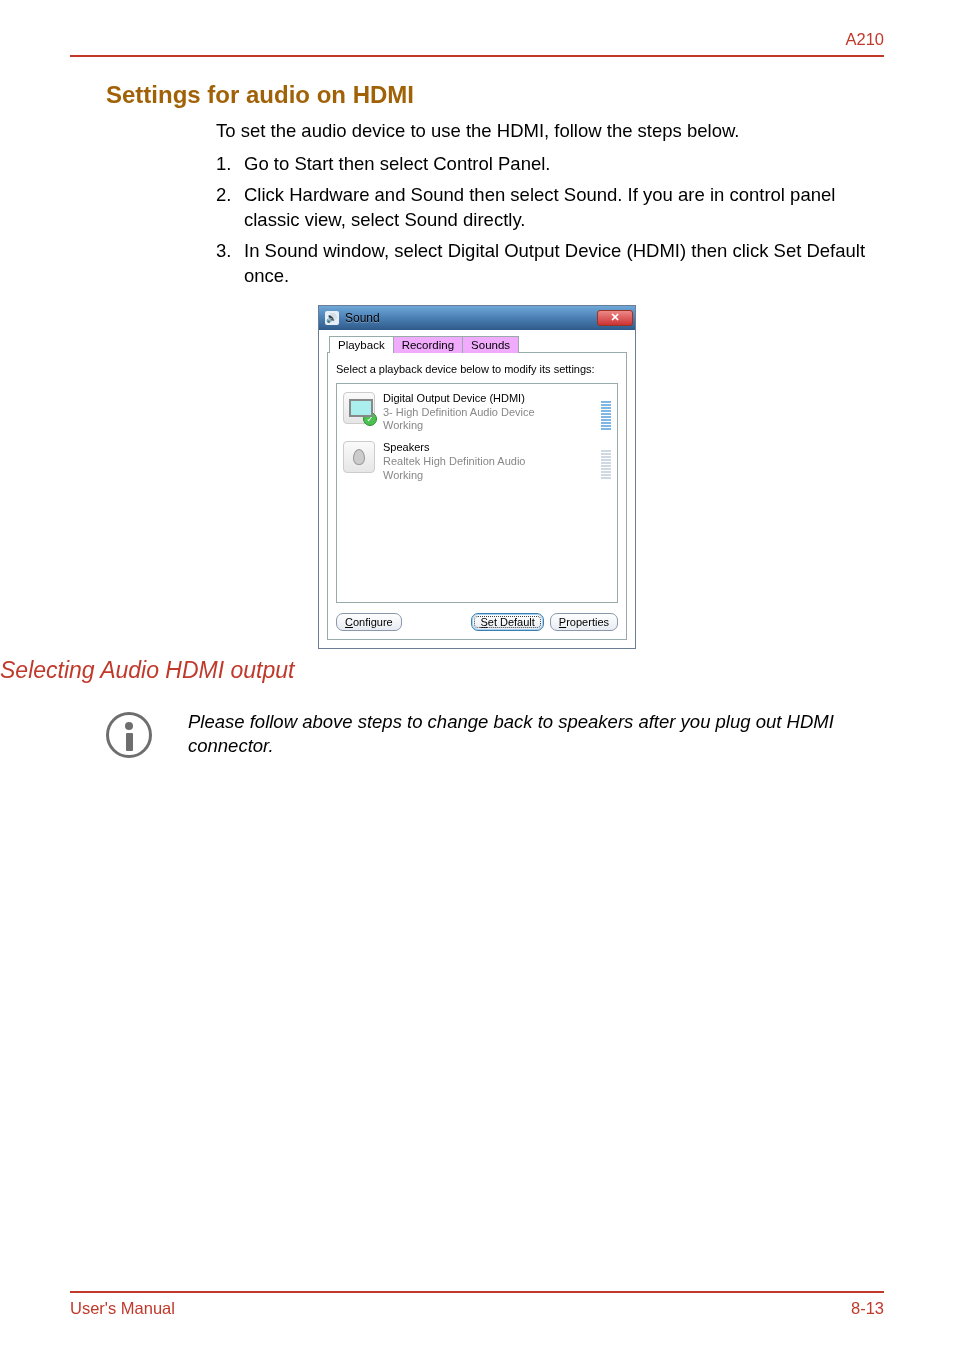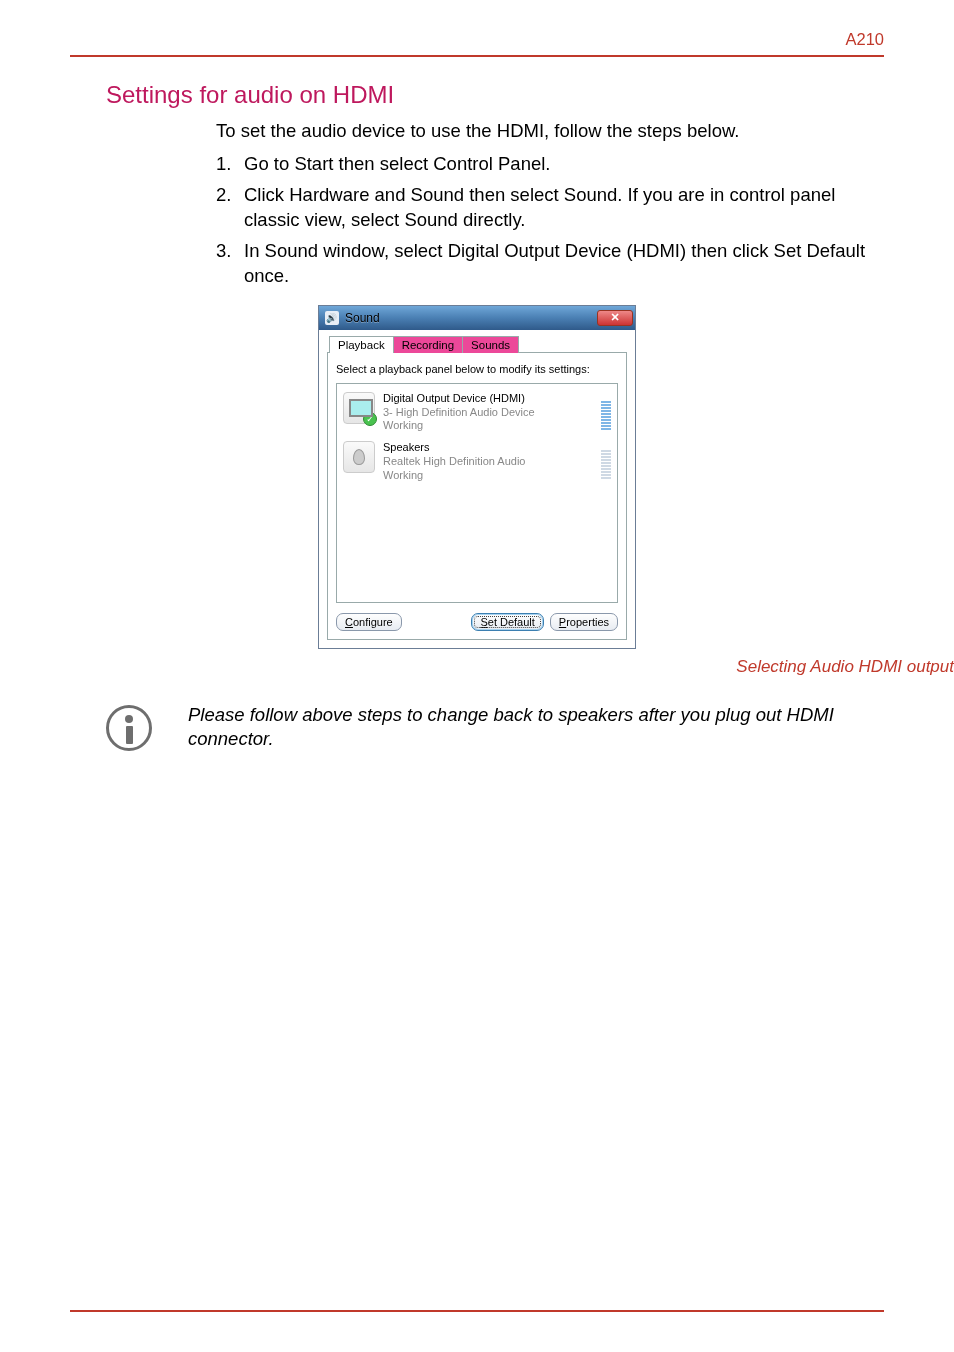--- a/index.html
+++ b/index.html
@@ -16,23 +16,23 @@
     padding: 30px 70px 6px 0;
     color: #c0392b;
     font-size: 16.5px;
   }
   .header-rule {
     border: none;
     border-top: 2px solid #c0392b;
     margin: 0 70px 24px 70px;
   }
   .section-title {
-    color: #be185d;
+    color: #a16207;
     font-size: 24px;
-    font-weight: normal;
+    font-weight: bold;
     margin: 0 0 10px 106px;
   }
   .intro {
     margin: 0 70px 8px 216px;
     font-size: 18.5px;
     line-height: 1.35;
   }
   .steps {
     margin: 0 70px 16px 216px;
     font-size: 18.5px;
@@ -92,21 +92,21 @@
   }
   .tabs {
     display:flex;
     font-size:11.5px;
     margin-left:2px;
   }
   .tab {
     border:1px solid #9aa;
     border-bottom:none;
     padding:2px 8px;
-    background:#ec4899;
+    background:#f0abfc;
     margin-right:-1px;
     position:relative;
   }
   .tab.active {
     background:#fff;
     z-index:2;
   }
   .tabcontent {
     border:1px solid #9aa;
     padding:10px 8px 8px 8px;
@@ -180,24 +180,24 @@
   }
   .winbtn + .winbtn { margin-left:6px; }
   .dlg-ok {
     display:flex;justify-content:flex-end;gap:6px;
     padding:8px 10px 10px 0;
   }
   .dlg-ok .winbtn{min-width:62px;text-align:center;}
   .winbtn.disabled{color:#999;}
 
   .caption {
-    text-align:right;
+    text-align:left;
     color:#c0392b;
     font-style:italic;
-    font-size:17px;
+    font-size:23px;
     margin:8px 0 26px 0;
   }
 
   .note {
     display:flex;
     margin:0 70px 0 106px;
     align-items:flex-end;
     gap:36px;
   }
   .note-icon {
@@ -268,21 +268,21 @@
     <div class="title-text">Sound</div>
     <div class="closebtn">✕</div>
   </div>
   <div class="dlg-body">
     <div class="tabs">
       <div class="tab active">Playback</div>
       <div class="tab">Recording</div>
       <div class="tab">Sounds</div>
     </div>
     <div class="tabcontent">
-      <div class="instr">Select a playback panel below to modify its settings:</div>
+      <div class="instr">Select a playback device below to modify its settings:</div>
       <div class="devlist">
         <div class="dev">
           <div class="dev-icon monitor">
             <div class="check">✓</div>
           </div>
           <div class="dev-text">
             <div class="t1">Digital Output Device (HDMI)</div>
             <div class="t2">3- High Definition Audio Device</div>
             <div class="t2">Working</div>
           </div>
@@ -334,13 +334,17 @@
 
 <div class="caption">Selecting Audio HDMI output</div>
 
 <div class="note">
   <div class="note-icon"></div>
   <div class="note-text">Please follow above steps to change back to speakers after you plug out HDMI connector.</div>
 </div>
 
 <div class="footer">
   <hr class="footer-rule">
+  <div class="footer-row">
+    <span>User's Manual</span>
+    <span>8-13</span>
+  </div>
 </div>
 
 </body></html>

